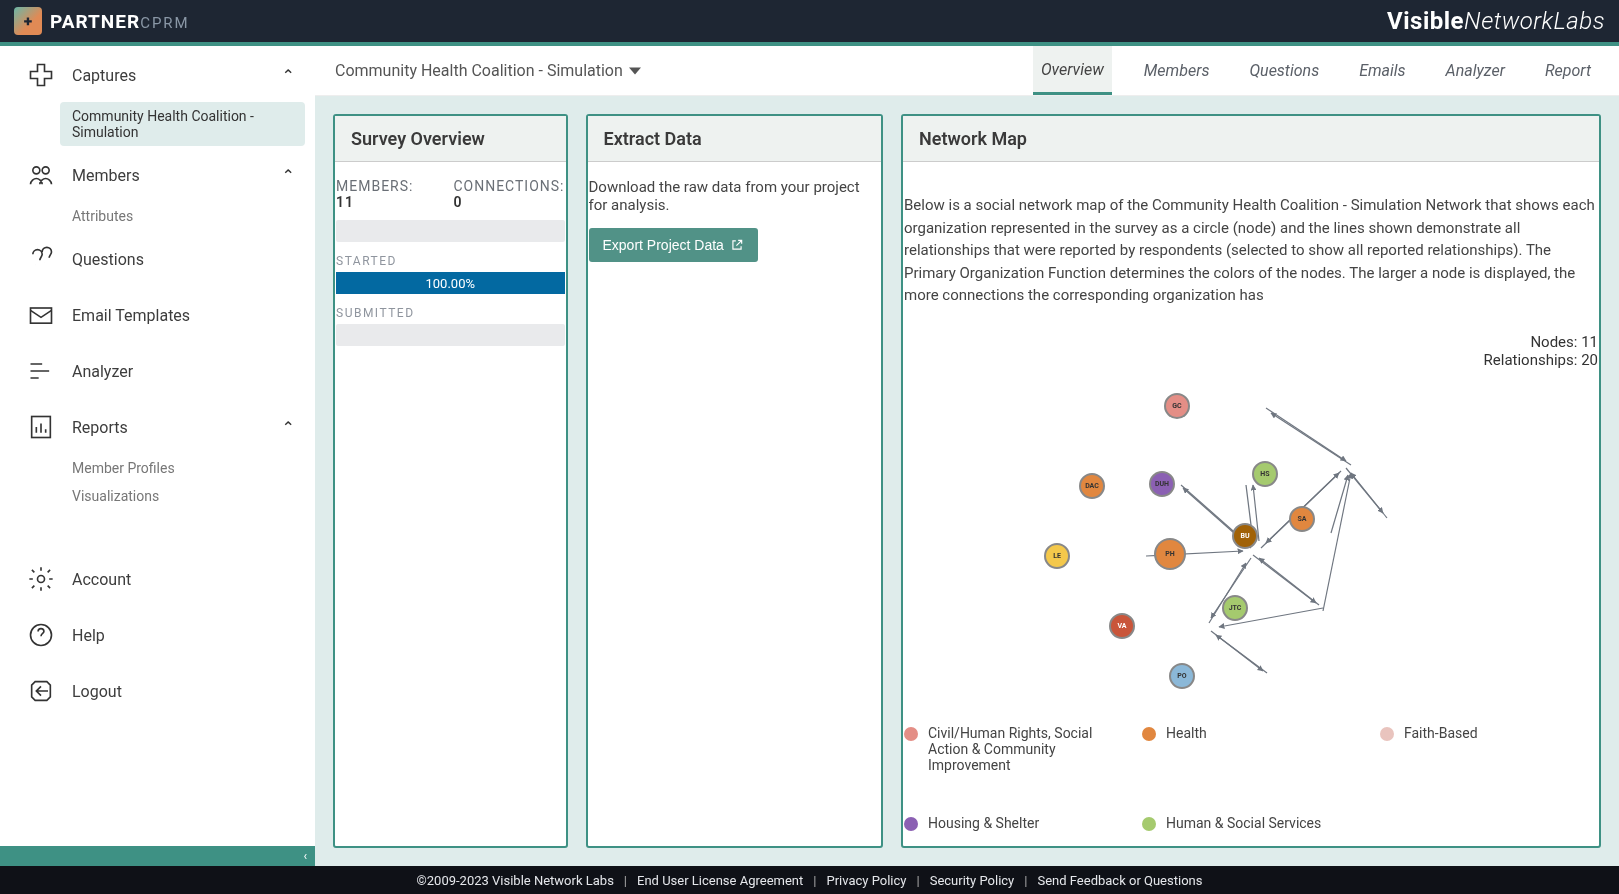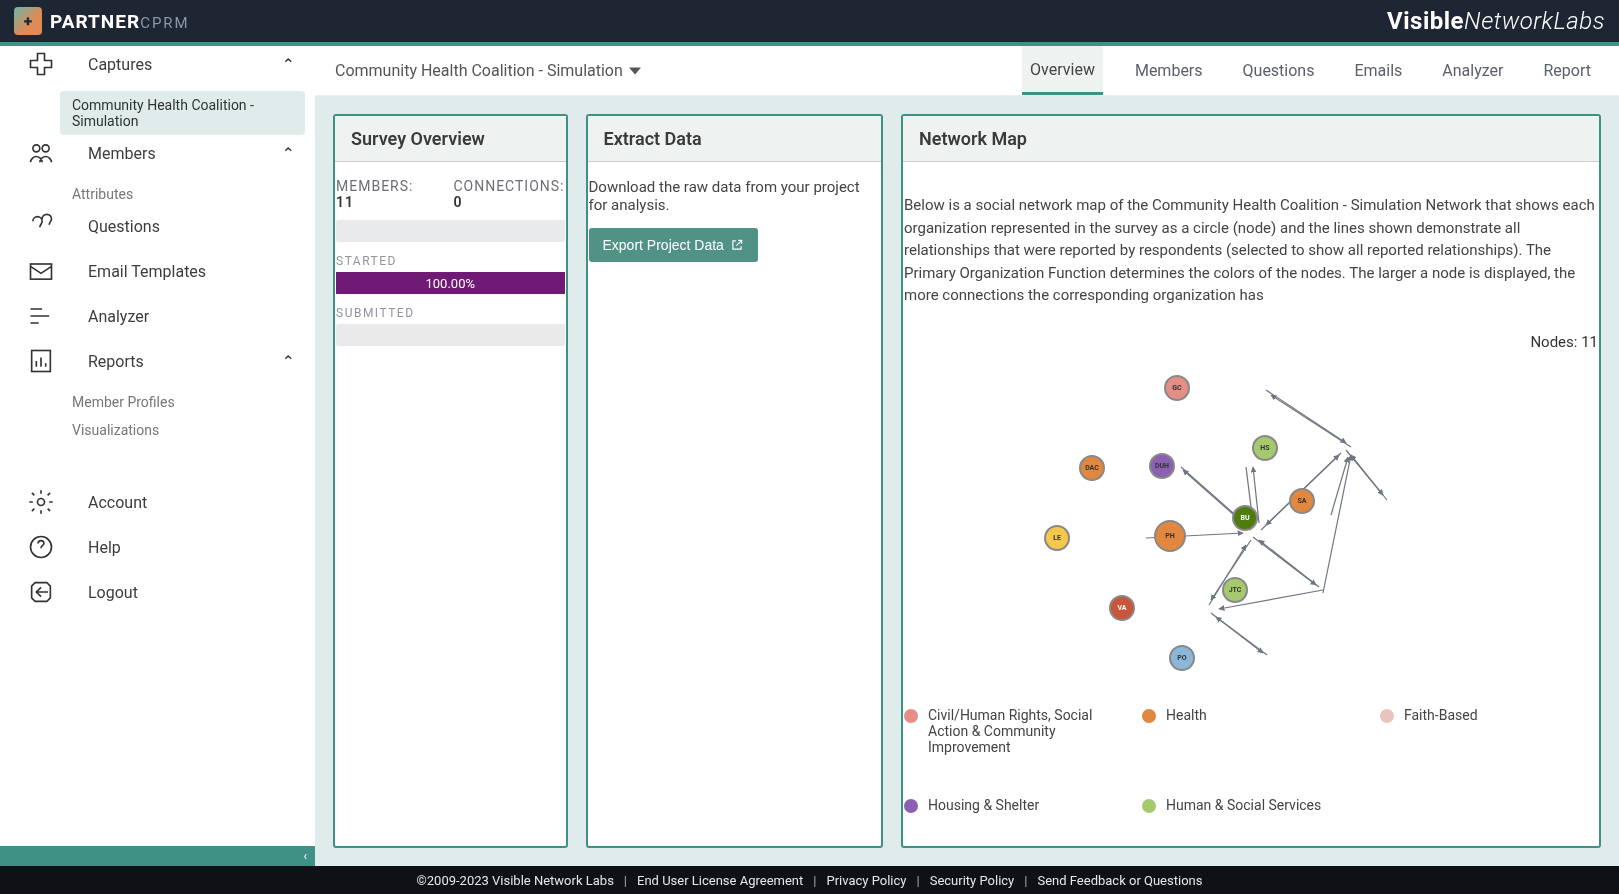--- a/index.html
+++ b/index.html
@@ -13,51 +13,51 @@
 .brand-text { font-weight:700; font-size:19px; letter-spacing:1px; display:flex; align-items:baseline;}
 .brand-text .sub { font-weight:400; color:#8a97a6; letter-spacing:2px; font-size:15px;}
 .brand-right { font-size:24px; font-style:italic; font-weight:300; letter-spacing:0.5px;}
 .brand-right b { font-weight:700; font-style:normal;}
 .green-strip { height:4px; background:#3e9184;}
 
 
 .app { flex:1; display:flex; min-height:0; }
 .sidebar { width:315px; background:#fff; border-right:none; display:flex; flex-direction:column; position:relative;}
 .sidebar-inner { flex:1; overflow:hidden;}
-.nav-item { display:flex; align-items:center; gap:32px; padding:3px 20px 12px 26px; color:#3d3d3d; cursor:pointer; font-size:16px; position:relative;}
+.nav-item { display:flex; align-items:center; gap:16px; padding:14px 20px 12px 26px; color:#3d3d3d; cursor:pointer; font-size:16px; position:relative;}
 .nav-item .chev { margin-left:auto; font-size:16px; color:#333;}
 .nav-icon { width:30px; height:30px; color:#333; display:flex; align-items:center; justify-content:center;}
 .nav-icon svg { width:28px; height:28px; stroke:#333; fill:none; stroke-width:1.4;}
 .nav-sub { padding:6px 20px 6px 72px; font-size:14px; color:#777; cursor:pointer;}
 .nav-sub.active { background:#dfeceb; border-radius:4px; margin:0 10px 0 60px; padding-left:12px; color:#333; font-size:14px;}
 .sidebar-bottom-collapse { height:20px; background:#3e9184; display:flex; align-items:center; justify-content:flex-end; padding-right:8px; color:#fff; cursor:pointer; font-size:12px;}
 
 
 .main { flex:1; background:#dfeceb; display:flex; flex-direction:column; min-width:0;}
 .main-header { height:50px; background:#fff; display:flex; align-items:center; padding:0 20px; border-bottom:1px solid #eee;}
 .project-title { font-size:16px; color:#555; display:flex; align-items:center; gap:6px; cursor:pointer;}
 .project-title svg{width:12px;height:12px;fill:#555;}
-.tabs { margin-left:auto; display:flex; gap:24px; align-items:center; height:100%;}
+.tabs { margin-left:auto; display:flex; gap:24px; align-items:center; height:100%;font-style:italic;}
 .tab { font-size:16px; color:#5b6068; cursor:pointer; padding:0 8px; height:100%; display:flex; align-items:center; position:relative;}
 .tab.active { background:#eef2f0; border-bottom:3px solid #3e9184; color:#444;}
 
 .content { flex:1; padding:18px; display:flex; gap:18px; overflow:hidden;}
 .col { display:flex; flex-direction:row; gap:18px;}
 .col.left { flex:0 0 550px;}
 .col.right { flex:1;}
 
 .card { background:#fff; border:2px solid #3e9184; border-radius:3px; display:flex; flex-direction:column;}
 .card-header { background:#eef2f0; padding:12px 16px; font-size:18px; font-weight:600; color:#3a3a3a; border-bottom:1px solid #ccc;}
 .card-body { padding:16px 1px; }
 
 .stats-row { display:flex; justify-content:center; gap:40px; color:#6a6f76; font-size:14px; letter-spacing:1px; margin-bottom:10px;}
 .stats-row .num{color:#333; font-weight:600;}
 .progress-label{font-size:12px; letter-spacing:1.5px; color:#8f959e; margin-top:12px; margin-bottom:4px;}
 .progress-bar{height:22px; background:#e9eaec; border-radius:2px; position:relative;}
-.progress-bar.green .fill{position:absolute; inset:0; background:#701a75; display:flex; align-items:center; justify-content:center; color:#fff; font-size:13px;}
+.progress-bar.green .fill{position:absolute; inset:0; background:#0369a1; display:flex; align-items:center; justify-content:center; color:#fff; font-size:13px;}
 .export-btn{display:inline-flex; align-items:center; gap:6px; background:#519287; color:#fff; border:none; padding:9px 14px; font-size:14px; border-radius:3px; cursor:pointer; margin-top:14px;}
 .export-btn svg{width:14px;height:14px;stroke:#fff;fill:none;stroke-width:2;}
 
 .map-desc{font-size:15px; color:#444; line-height:1.5;margin-top:16px;}
 .map-meta{text-align:right; font-size:15px; color:#333; margin-top:26px;}
 .map-canvas{height:310px; position:relative; margin:4px 40px 10px 100px;}
 .node{position:absolute; width:26px; height:26px; border-radius:50%; border:2px solid #888; display:flex; align-items:center; justify-content:center; font-size:7px; font-weight:700; color:#333;}
 .edge-svg{position:absolute; inset:0; width:100%; height:100%;}
 .edge-svg line{stroke:#6f7680; stroke-width:1.2;}
 .edge-svg polygon{fill:#6f7680;}
@@ -243,20 +243,21 @@
         </div>
       </div>
 
       <div class="col right">
         <div class="card" style="flex:1; overflow:hidden;">
           <div class="card-header">Network Map</div>
           <div class="card-body" style="overflow:auto;">
             <div class="map-desc">Below is a social network map of the Community Health Coalition - Simulation Network that shows each organization represented in the survey as a circle (node) and the lines shown demonstrate all relationships that were reported by respondents (selected to show all reported relationships). The Primary Organization Function determines the colors of the nodes. The larger a node is displayed, the more connections the corresponding organization has</div>
             <div class="map-meta">
               <div>Nodes: 11</div>
+              <div>Relationships: 20</div>
             </div>
             <div class="map-canvas">
               <svg class="edge-svg" viewBox="0 0 380 310">
                 <defs>
                     <marker id="ah" viewBox="0 0 10 10" refX="9" refY="5" markerWidth="5" markerHeight="5" orient="auto">
                       <polygon points="0,0 10,5 0,10"></polygon>
                     </marker>
                   </defs>
                 <g marker-end="url(#ah)">
                 <line x1="175" y1="35" x2="255" y2="88"></line>
@@ -275,25 +276,25 @@
                 <line x1="228" y1="232" x2="168" y2="185"></line>
                 <line x1="160" y1="185" x2="120" y2="245"></line>
                 <line x1="118" y1="250" x2="155" y2="190"></line>
                 <line x1="232" y1="238" x2="260" y2="100"></line>
                 <line x1="120" y1="258" x2="172" y2="298"></line>
                 <line x1="176" y1="300" x2="125" y2="262"></line>
                 <line x1="232" y1="235" x2="128" y2="254"></line>
                 </g>
               </svg>
               <div class="node" style="left:160px; top:20px; background:#e48e86;">GC</div>
-              <div class="node" style="left:248px; top:80px; background:#a5ca6e;">HS</div>
+              <div class="node" style="left:248px; top:88px; background:#a5ca6e;">HS</div>
               <div class="node" style="left:75px; top:100px; background:#e1873f;">DAC</div>
               <div class="node" style="left:145px; top:98px; background:#8b60b3;">DUH</div>
               <div class="node" style="left:285px; top:133px; background:#e1873f;">SA</div>
-              <div class="node" style="left:228px; top:150px; background:#4d7c0f; color:#fff;text-align:right;">BU</div>
+              <div class="node" style="left:228px; top:150px; background:#a16207; color:#fff;text-align:right;">BU</div>
               <div class="node" style="left:40px; top:170px; background:#f4c84b;">LE</div>
               <div class="node" style="left:150px; top:165px; width:32px; height:32px; background:#e1873f;">PH</div>
               <div class="node" style="left:218px; top:222px; background:#a5ca6e;">JTC</div>
               <div class="node" style="left:105px; top:240px; background:#c9553a; color:#fff;">VA</div>
               <div class="node" style="left:165px; top:290px; background:#8bb8d8;">PO</div>
             </div>
             <div class="legend">
               <div class="legend-item">
                   <span class="swatch" style="background:#e48e86"></span>
                   <span>Civil/Human Rights, Social Action &amp; Community Improvement</span>

